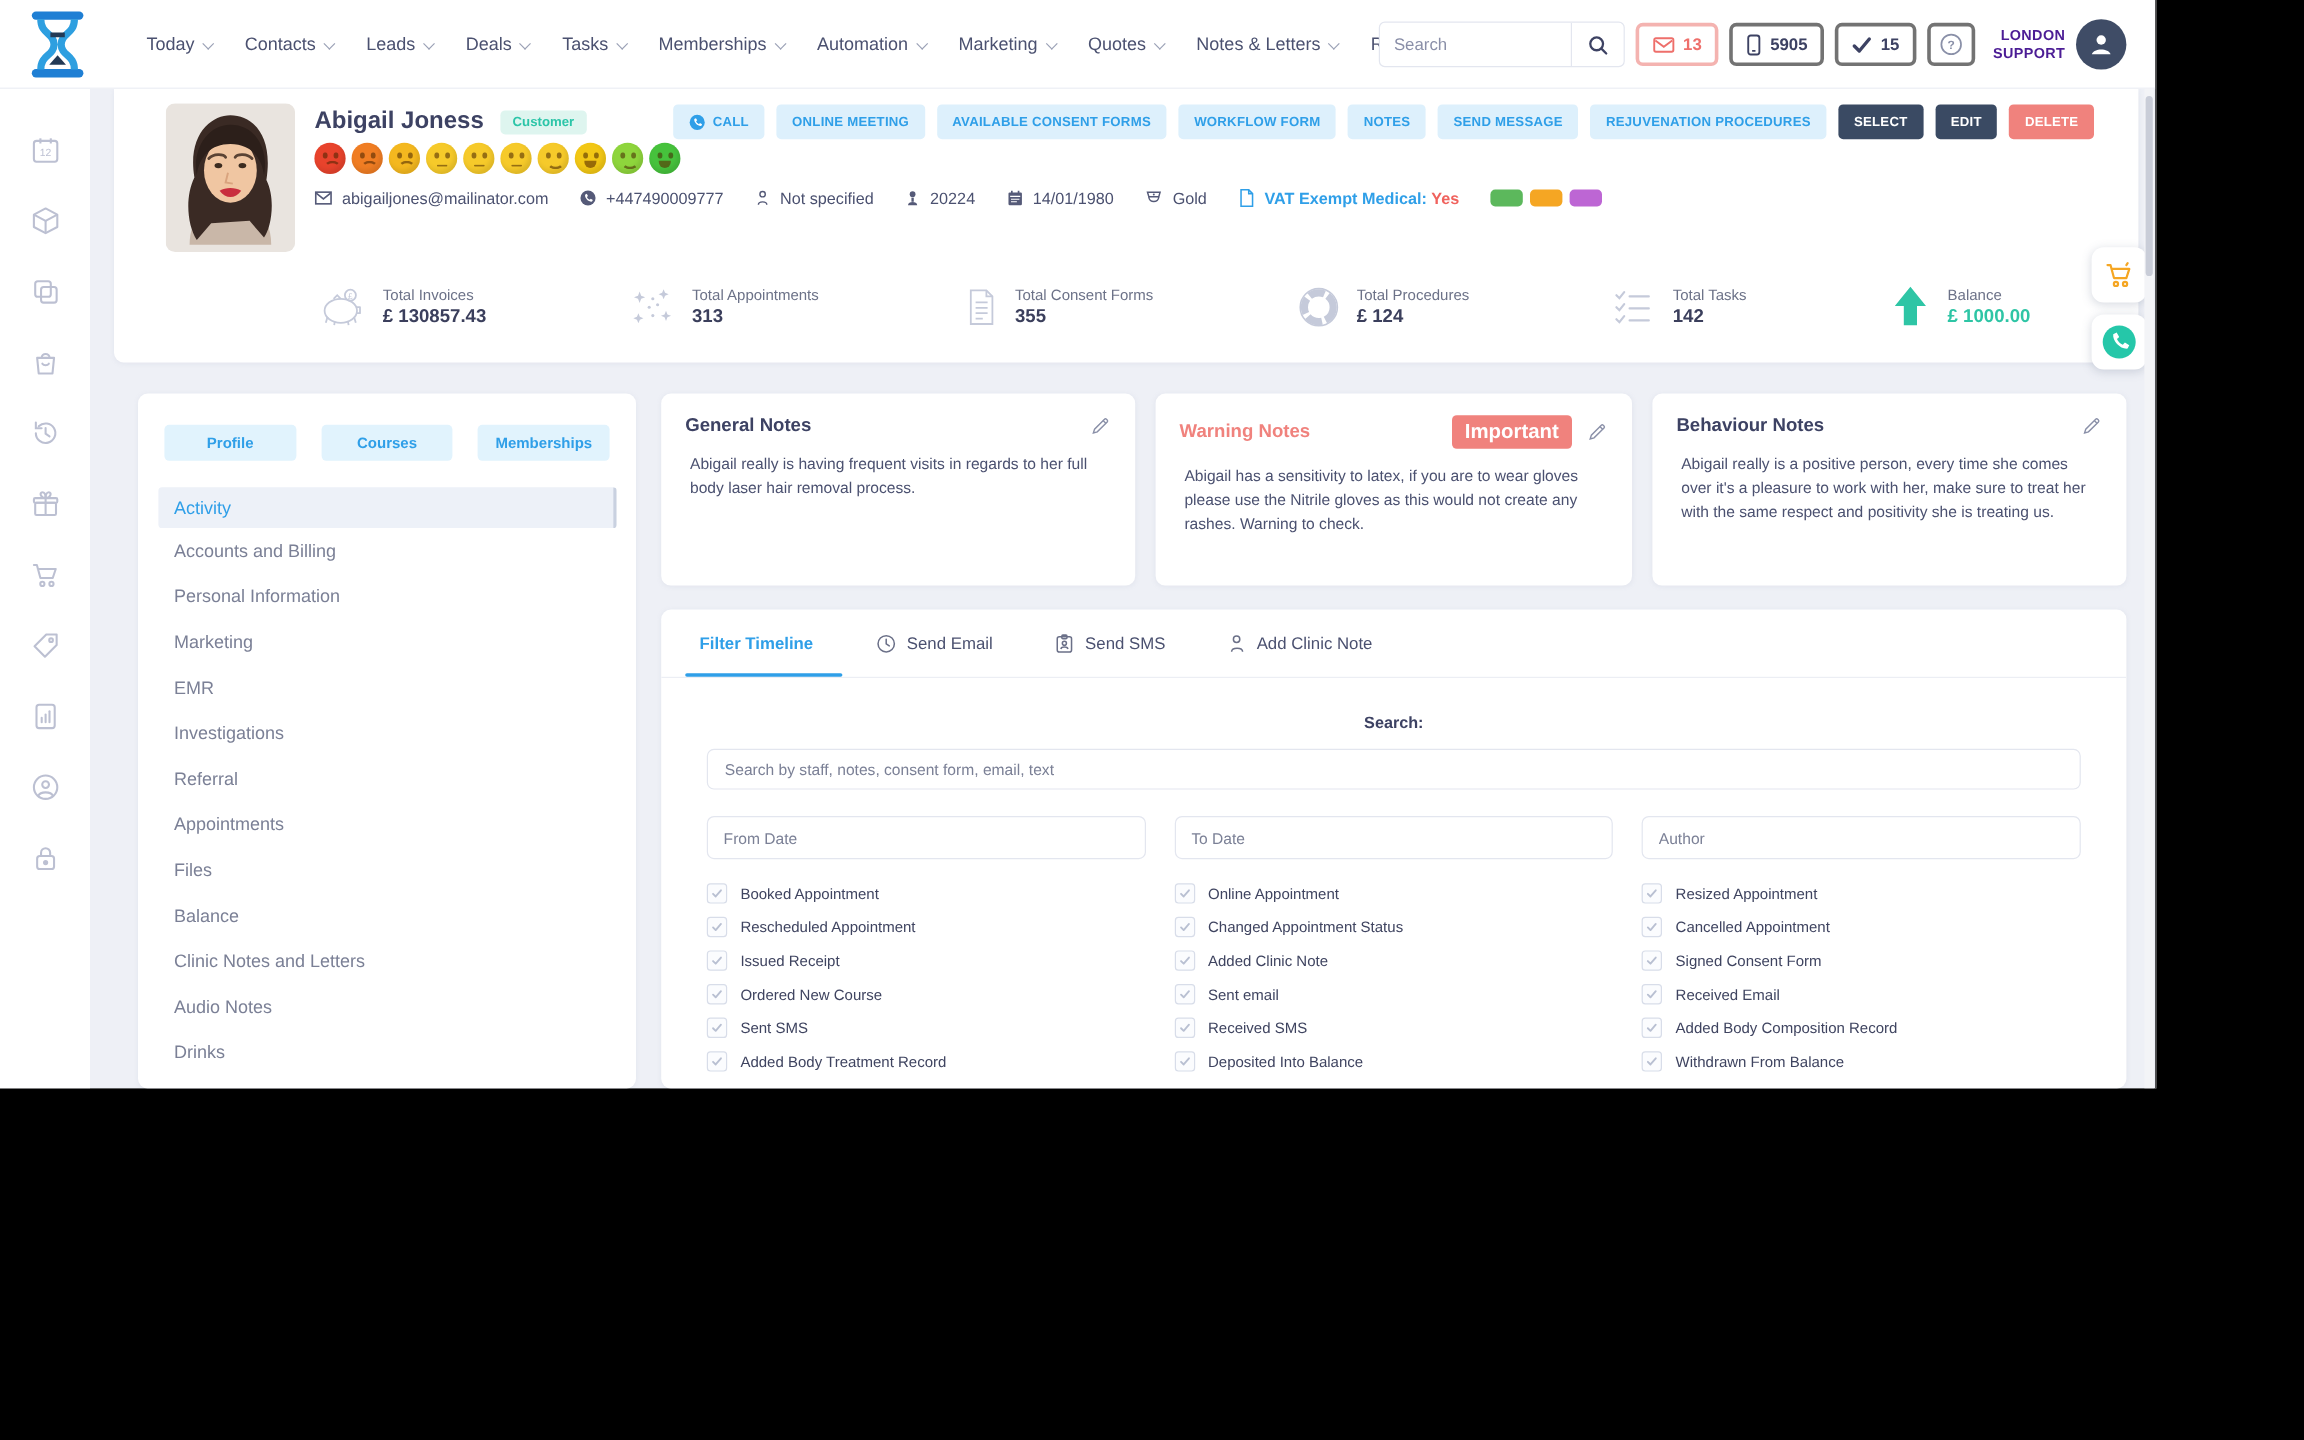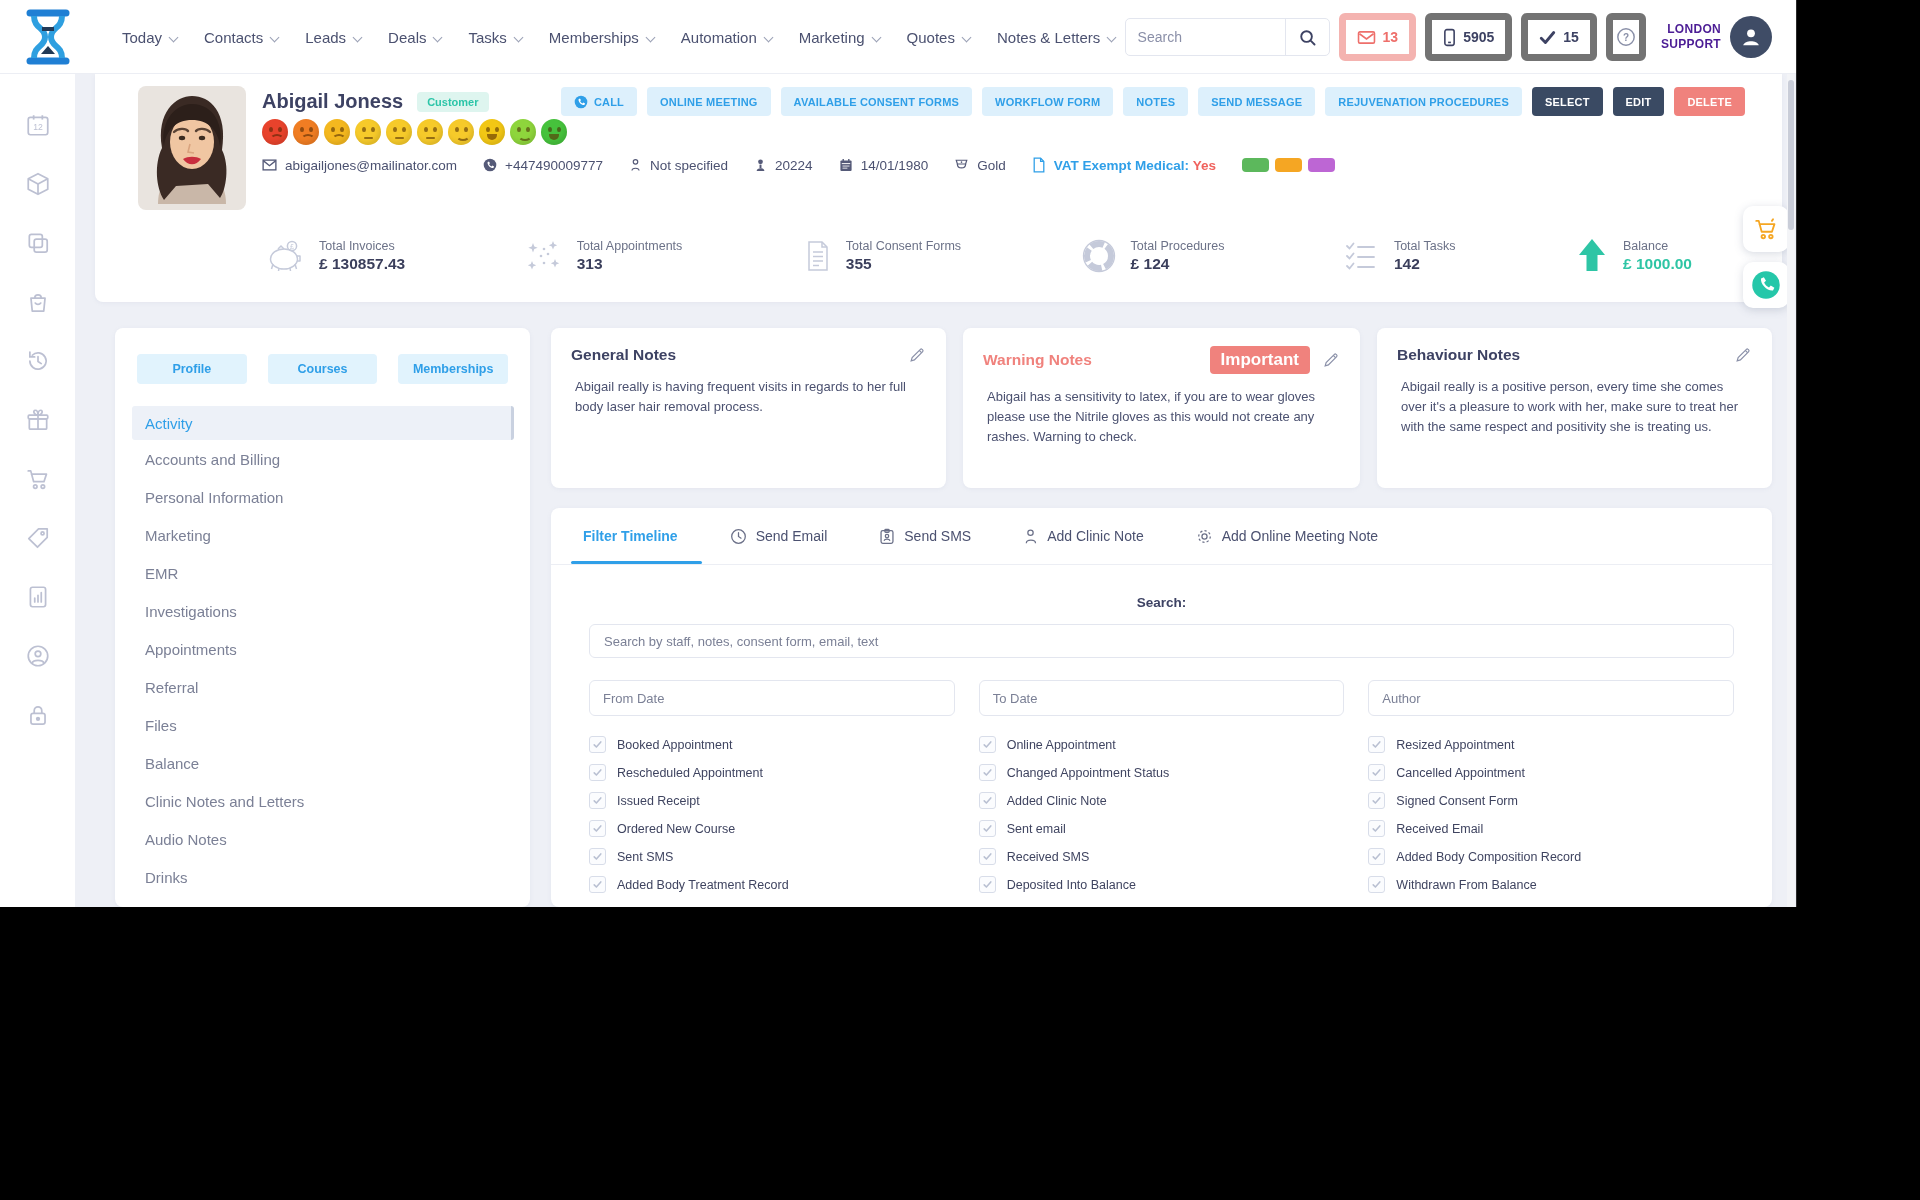--- a/index.html
+++ b/index.html
@@ -11,21 +11,21 @@
   .topbar{position:absolute;left:0;top:0;width:100%;height:74px;background:#fff;border-bottom:1px solid #eceef4;display:flex;align-items:center;z-index:30;}
   .logo{position:absolute;left:20px;top:8px;width:56px;height:58px;}
   .mainnav{position:absolute;left:122px;top:0;height:74px;display:flex;align-items:center;gap:27px;white-space:nowrap;}
   .nav-item{font-size:15px;font-weight:500;color:#4b5170;cursor:pointer;}
   .dd::after{content:"";display:inline-block;width:6px;height:6px;border-right:1.6px solid #9aa0b5;border-bottom:1.6px solid #9aa0b5;transform:rotate(45deg);margin-left:8px;vertical-align:2px;}
   .top-right{position:absolute;right:24px;top:0;height:74px;display:flex;align-items:center;gap:9px;}
   .searchbox{display:flex;align-items:center;width:205px;height:38px;border:1px solid #e3e6ef;border-radius:5px;background:#fff;overflow:hidden;}
   .searchbox input{flex:1;border:none;outline:none;padding:0 12px;font-size:14px;color:#3d4263;min-width:0;}
   .searchbox input::placeholder{color:#8a8fa8;}
   .search-btn{width:44px;height:100%;border-left:1px solid #e3e6ef;display:flex;align-items:center;justify-content:center;cursor:pointer;}
-  .badge{height:36px;border:7px solid #737373;border-radius:6px;display:flex;align-items:center;gap:7px;padding:17px 11px;font-size:14px;font-weight:700;color:#3d4263;cursor:pointer;background:#fff;}
+  .badge{height:36px;border:3px solid #737373;border-radius:6px;display:flex;align-items:center;gap:7px;padding:5px 11px;font-size:14px;font-weight:700;color:#3d4263;cursor:pointer;background:#fff;}
   .badge.mail{border-color:#f4b3b0;color:#ee6f6b;}
   .acct{display:flex;flex-direction:column;align-items:flex-end;line-height:15px;font-size:12px;font-weight:700;color:#4c1d95;margin-left:6px;letter-spacing:.3px;}
   .avatar-btn{width:42px;height:42px;border-radius:50%;background:#3f4c66;display:flex;align-items:center;justify-content:center;cursor:pointer;}
 
   
   .sidebar{position:absolute;left:0;top:74px;width:75px;bottom:0;background:#fff;z-index:20;display:flex;flex-direction:column;align-items:center;padding-top:38px;gap:33px;}
   .side-icon{width:26px;height:26px;cursor:pointer;opacity:.95;}
 
   
   .header-card{position:absolute;left:95px;top:74px;width:1687px;height:228px;background:#fff;border-radius:0 0 8px 8px;box-shadow:0 1px 4px rgba(140,150,180,.10);}
@@ -493,22 +493,22 @@
       <span class="ptab">Courses</span>
       <span class="ptab">Memberships</span>
     </div>
     <div class="pmenu">
       <div class="pmenu-item active">Activity</div>
       <div class="pmenu-item">Accounts and Billing</div>
       <div class="pmenu-item">Personal Information</div>
       <div class="pmenu-item">Marketing</div>
       <div class="pmenu-item">EMR</div>
       <div class="pmenu-item">Investigations</div>
+      <div class="pmenu-item">Referral</div>
       <div class="pmenu-item">Appointments</div>
-      <div class="pmenu-item">Referral</div>
       <div class="pmenu-item">Files</div>
       <div class="pmenu-item">Balance</div>
       <div class="pmenu-item">Clinic Notes and Letters</div>
       <div class="pmenu-item">Audio Notes</div>
       <div class="pmenu-item">Drinks</div>
     </div>
   </section>
 
   <section class="note-card" style="left:551px;width:395px;">
     <div class="nc-head">
@@ -580,29 +580,20 @@
       </span>
       <span class="ttab">
         <span>
               <svg width="15" height="17" viewBox="0 0 18 20" fill="none" stroke="#6b7088" stroke-width="1.5">
                 <circle cx="9" cy="5.5" r="3.2"></circle>
                 <path d="M3.5 18 c0-4.8 11-4.8 11 0" transform="translate(.5 0)"></path>
               </svg>
             </span>
         <span>Add Clinic Note</span>
       </span>
-      <span class="ttab">
-        <span>
-              <svg width="17" height="17" viewBox="0 0 20 20" fill="none" stroke="#6b7088" stroke-width="1.5">
-                <circle cx="10" cy="10" r="3"></circle>
-                <circle cx="10" cy="10" r="6.8" stroke-dasharray="2.6 2.6"></circle>
-              </svg>
-            </span>
-        <span>Add Online Meeting Note</span>
-      </span>
     </div>
     <div class="t-search-label">Search:</div>
     <div class="t-body">
       <input class="t-search" placeholder="Search by staff, notes, consent form, email, text" style="">
       <div class="t-filters">
         <input placeholder="From Date" style="">
         <input placeholder="To Date" style="">
         <input placeholder="Author" style="">
       </div>
       <div class="cb-grid">

